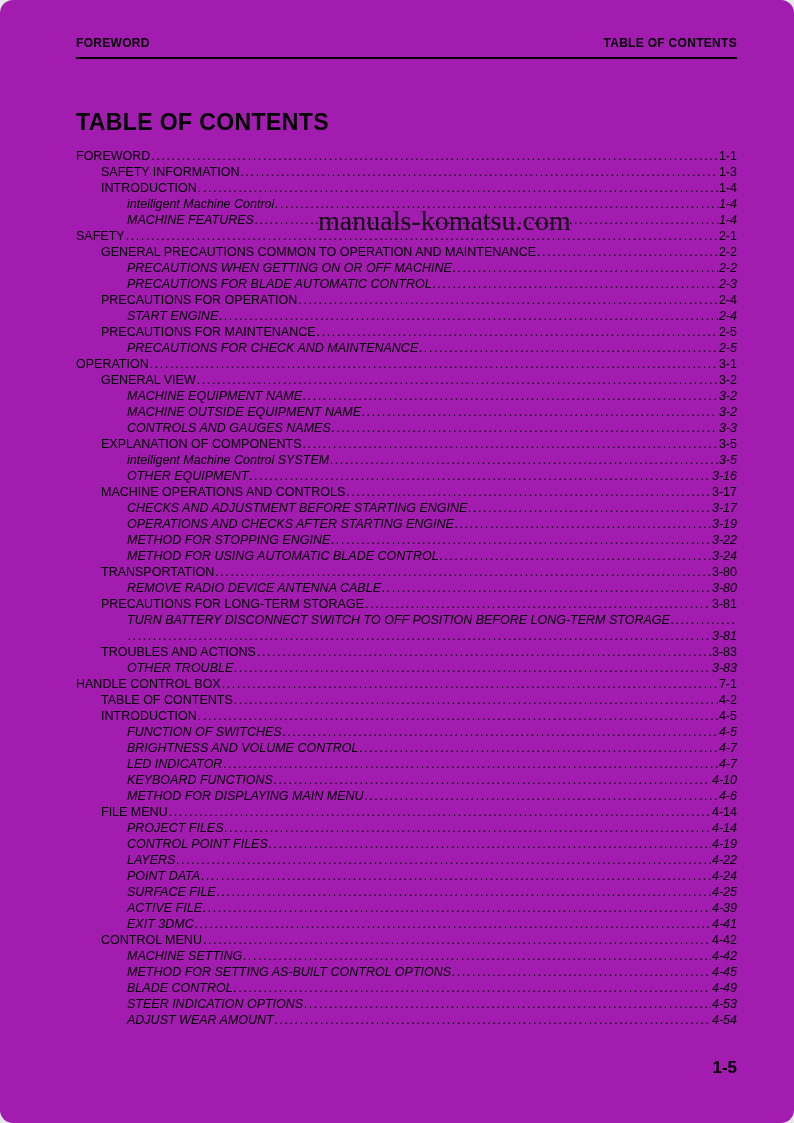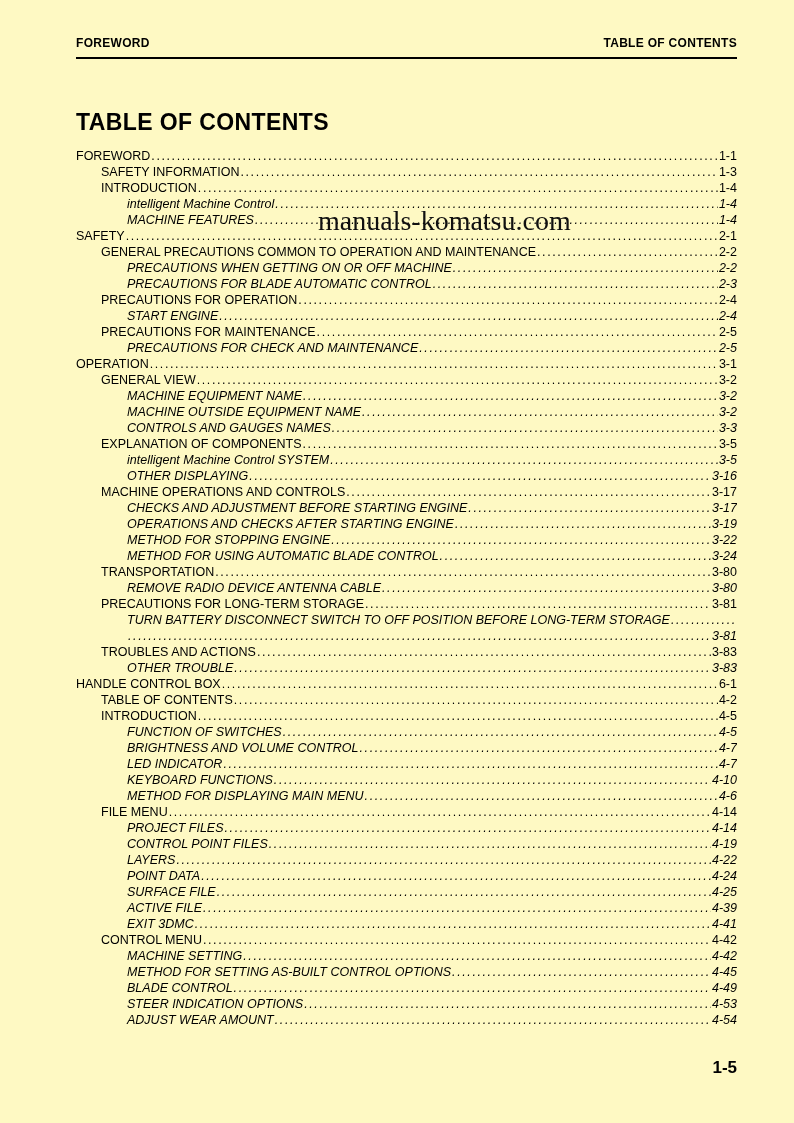--- a/index.html
+++ b/index.html
@@ -5,25 +5,26 @@
   html, body {
     margin: 0;
     padding: 0;
     background: #e8e8e8;
   }
   .page {
     position: relative;
     width: 794px;
     height: 1123px;
     margin: 0 auto;
-    background: #fef9c3;
+    background: #a21caf;
     font-family: "Liberation Sans", sans-serif;
     color: #000;
     overflow: hidden;
     box-sizing: border-box;
+    border-radius: 13px;
   }
   .content {
     position: absolute;
     left: 76px;
     right: 57px;
     top: 0;
   }
   .running-header {
     display: flex;
     justify-content: space-between;
@@ -203,21 +204,21 @@
           <span class="toc-label">EXPLANATION OF COMPONENTS</span>
           <span class="toc-dots"></span>
           <span class="toc-page">3-5</span>
         </div>
         <div class="toc-row level-2">
           <span class="toc-label">intelligent Machine Control SYSTEM</span>
           <span class="toc-dots"></span>
           <span class="toc-page">3-5</span>
         </div>
         <div class="toc-row level-2">
-          <span class="toc-label">OTHER DISPLAYING</span>
+          <span class="toc-label">OTHER EQUIPMENT</span>
           <span class="toc-dots"></span>
           <span class="toc-page">3-16</span>
         </div>
         <div class="toc-row level-1">
           <span class="toc-label">MACHINE OPERATIONS AND CONTROLS</span>
           <span class="toc-dots"></span>
           <span class="toc-page">3-17</span>
         </div>
         <div class="toc-row level-2">
           <span class="toc-label">CHECKS AND ADJUSTMENT BEFORE STARTING ENGINE</span>
@@ -270,21 +271,21 @@
           <span class="toc-page">3-83</span>
         </div>
         <div class="toc-row level-2">
           <span class="toc-label">OTHER TROUBLE</span>
           <span class="toc-dots"></span>
           <span class="toc-page">3-83</span>
         </div>
         <div class="toc-row level-0">
           <span class="toc-label">HANDLE CONTROL BOX</span>
           <span class="toc-dots"></span>
-          <span class="toc-page">6-1</span>
+          <span class="toc-page">7-1</span>
         </div>
         <div class="toc-row level-1">
           <span class="toc-label">TABLE OF CONTENTS</span>
           <span class="toc-dots"></span>
           <span class="toc-page">4-2</span>
         </div>
         <div class="toc-row level-1">
           <span class="toc-label">INTRODUCTION</span>
           <span class="toc-dots"></span>
           <span class="toc-page">4-5</span>

